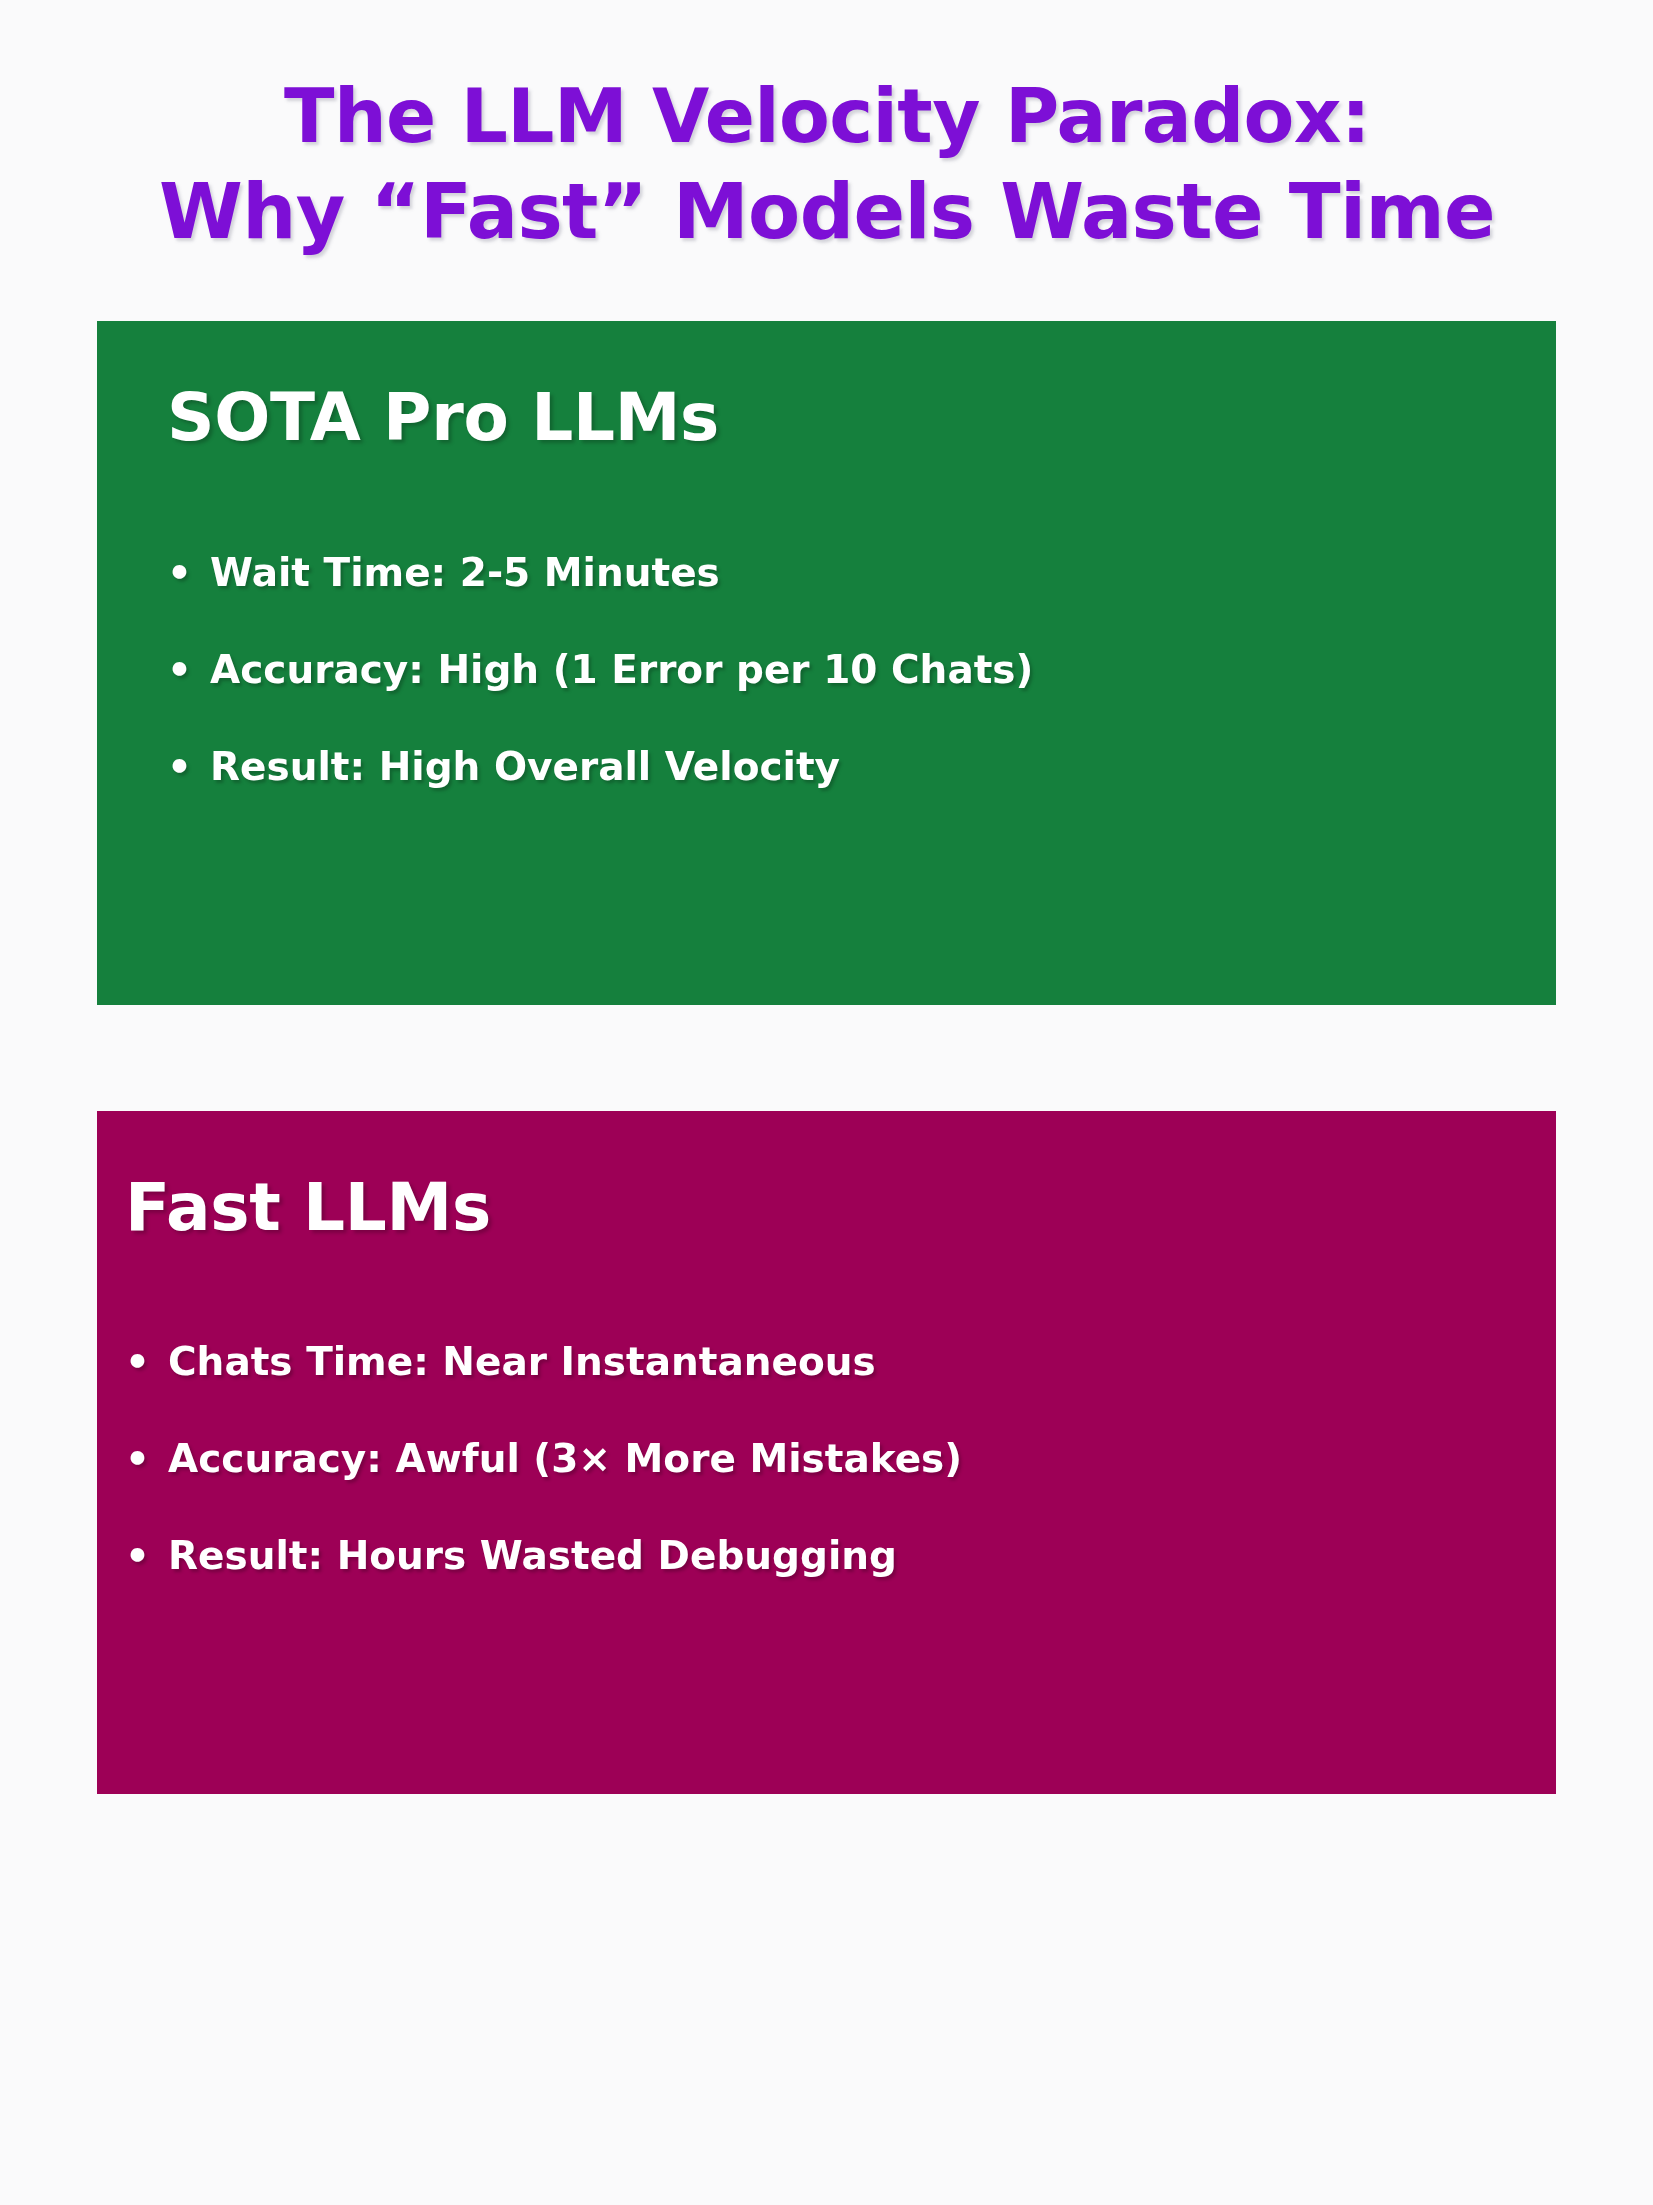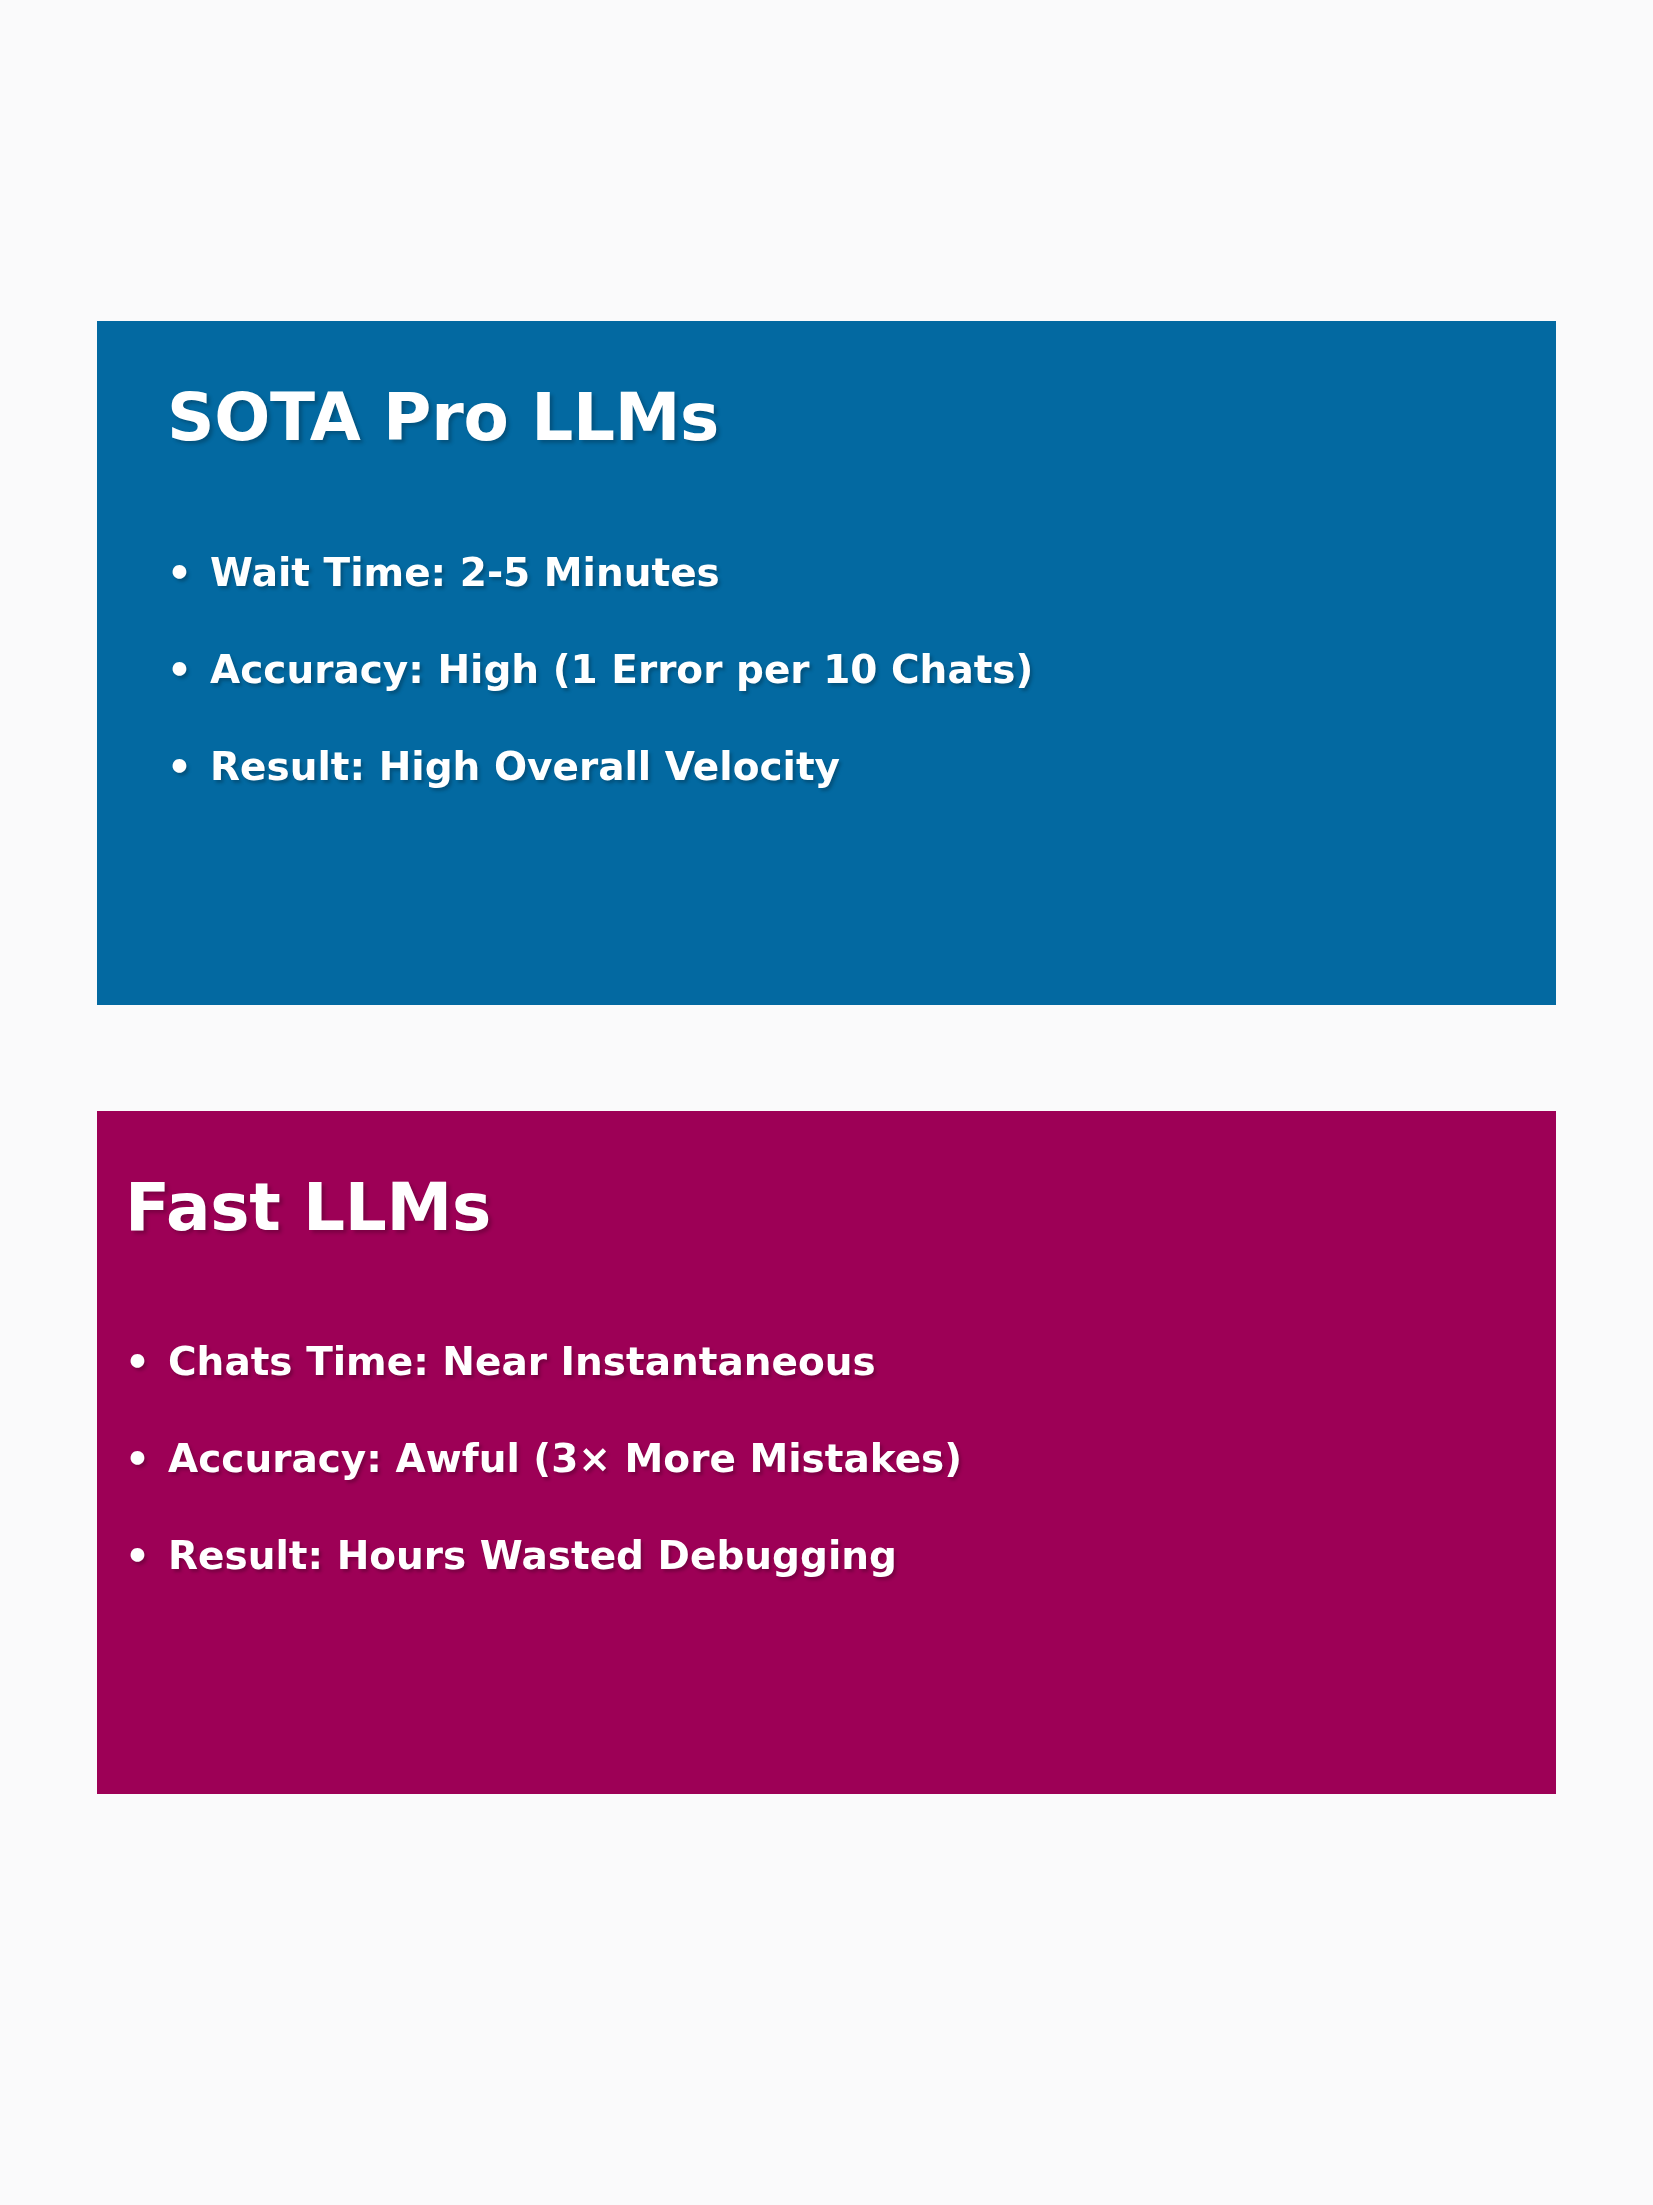--- a/index.html
+++ b/index.html
@@ -48,21 +48,21 @@
   .card {
     position: absolute;
     left: 97px;
     width: 1459px;
     box-sizing: border-box;
     padding: 61px 70px 38px 70px;
   }
   .card-teal {
     top: 321px;
     height: 684px;
-    background: #0369a1;
+    background: #15803d;
   }
   .card-crimson {
     top: 1111px;
     height: 683px;
     background: #9d0056;
     padding-left: 28px;
   }
 
   .card-heading {
     color: #ffffff;
@@ -111,20 +111,24 @@
   }
   .bullet-text {
     flex: 0 1 auto;
   }
 </style>
 </head>
 <body>
 
 <div class="slide">
 
+  <div class="title-block">
+    <span class="title-line title-line-1">The LLM Velocity Paradox:</span>
+    <span class="title-line title-line-2">Why “Fast” Models Waste Time</span>
+  </div>
 
   <section class="card card-teal">
     <h2 class="card-heading">SOTA Pro LLMs</h2>
     <ul class="bullet-list">
       <li class="bullet-item">
         <span class="bullet-dot">•</span>
         <span class="bullet-text">Wait Time: 2-5 Minutes</span>
       </li>
       <li class="bullet-item">
         <span class="bullet-dot">•</span>

